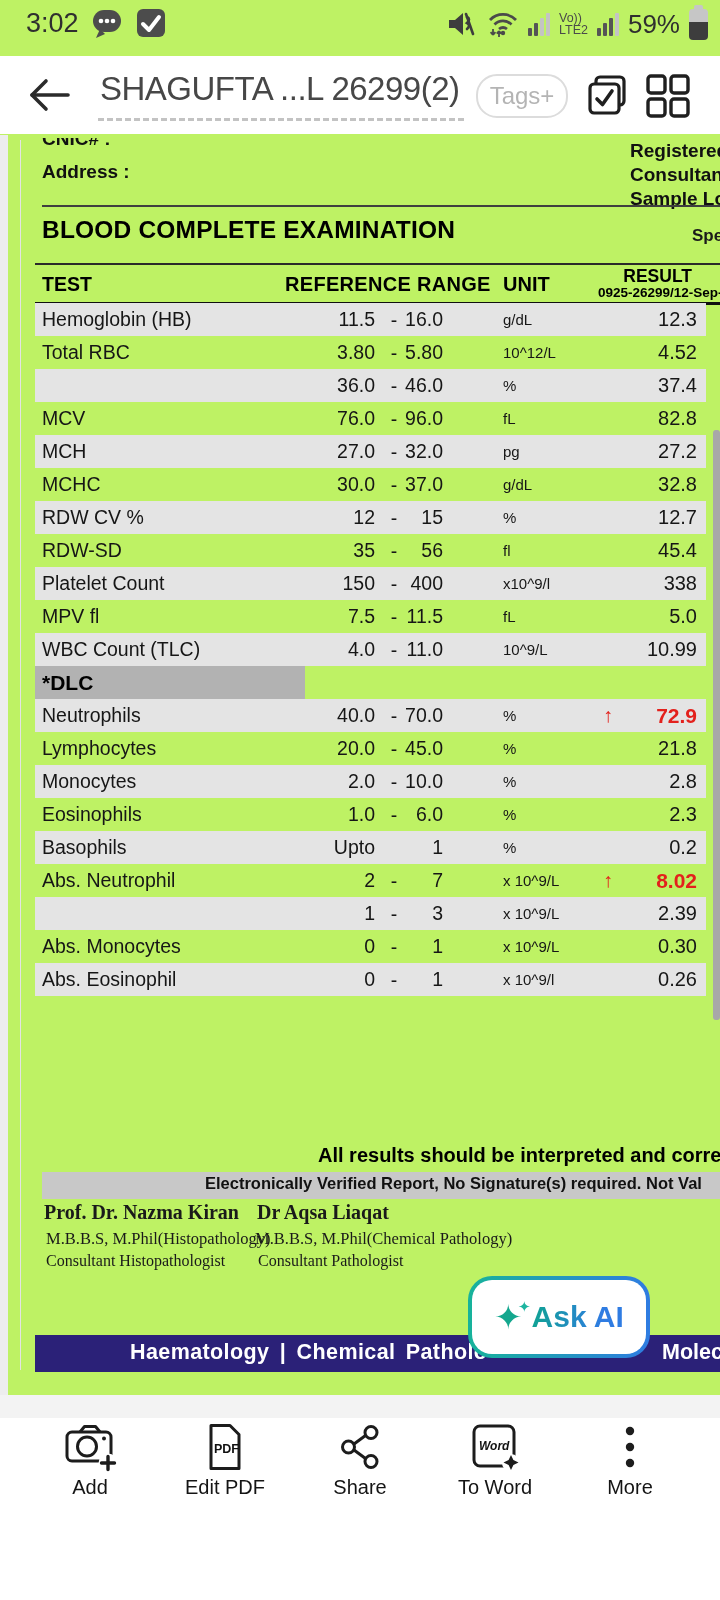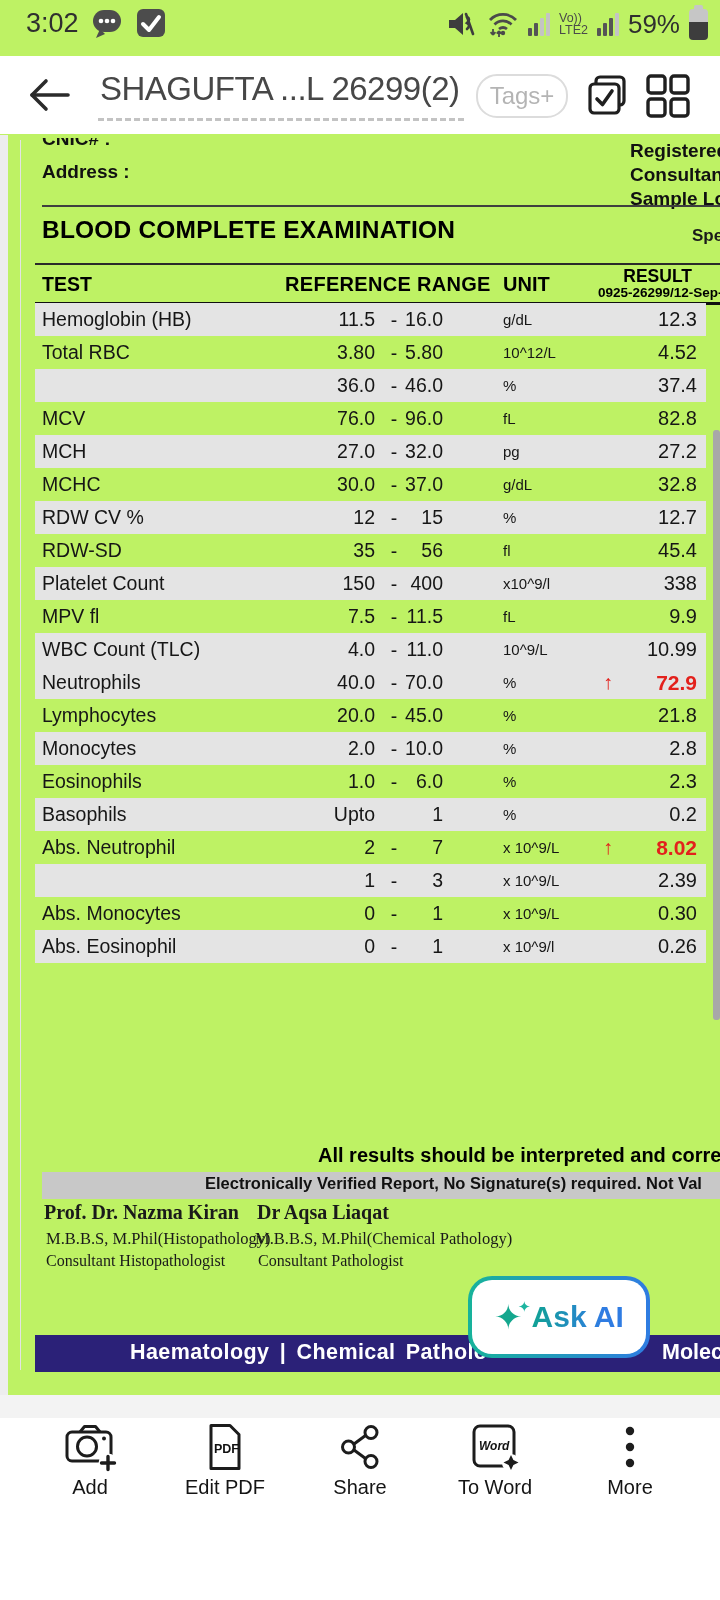--- a/index.html
+++ b/index.html
@@ -288,29 +288,32 @@
         <span class="c-high">400</span>
         <span class="c-unit">x10^9/l</span>
         <span class="c-res">338</span>
       </div>
       <div class="trow">
         <span class="c-test">MPV fl</span>
         <span class="c-low">7.5</span>
         <span class="c-dash">-</span>
         <span class="c-high">11.5</span>
         <span class="c-unit">fL</span>
-        <span class="c-res">9.9</span>
+        <span class="c-res">5.0</span>
       </div>
       <div class="trow shade">
         <span class="c-test">WBC Count (TLC)</span>
         <span class="c-low">4.0</span>
         <span class="c-dash">-</span>
         <span class="c-high">11.0</span>
         <span class="c-unit">10^9/L</span>
         <span class="c-res">10.99</span>
+      </div>
+      <div class="dlc-row">
+        <div class="dlc-band"><span>*DLC</span></div>
       </div>
       <div class="trow shade">
         <span class="c-test">Neutrophils</span>
         <span class="c-low">40.0</span>
         <span class="c-dash">-</span>
         <span class="c-high">70.0</span>
         <span class="c-unit">%</span>
         <span class="c-flag">↑</span>
         <span class="c-res hi">72.9</span>
       </div>

